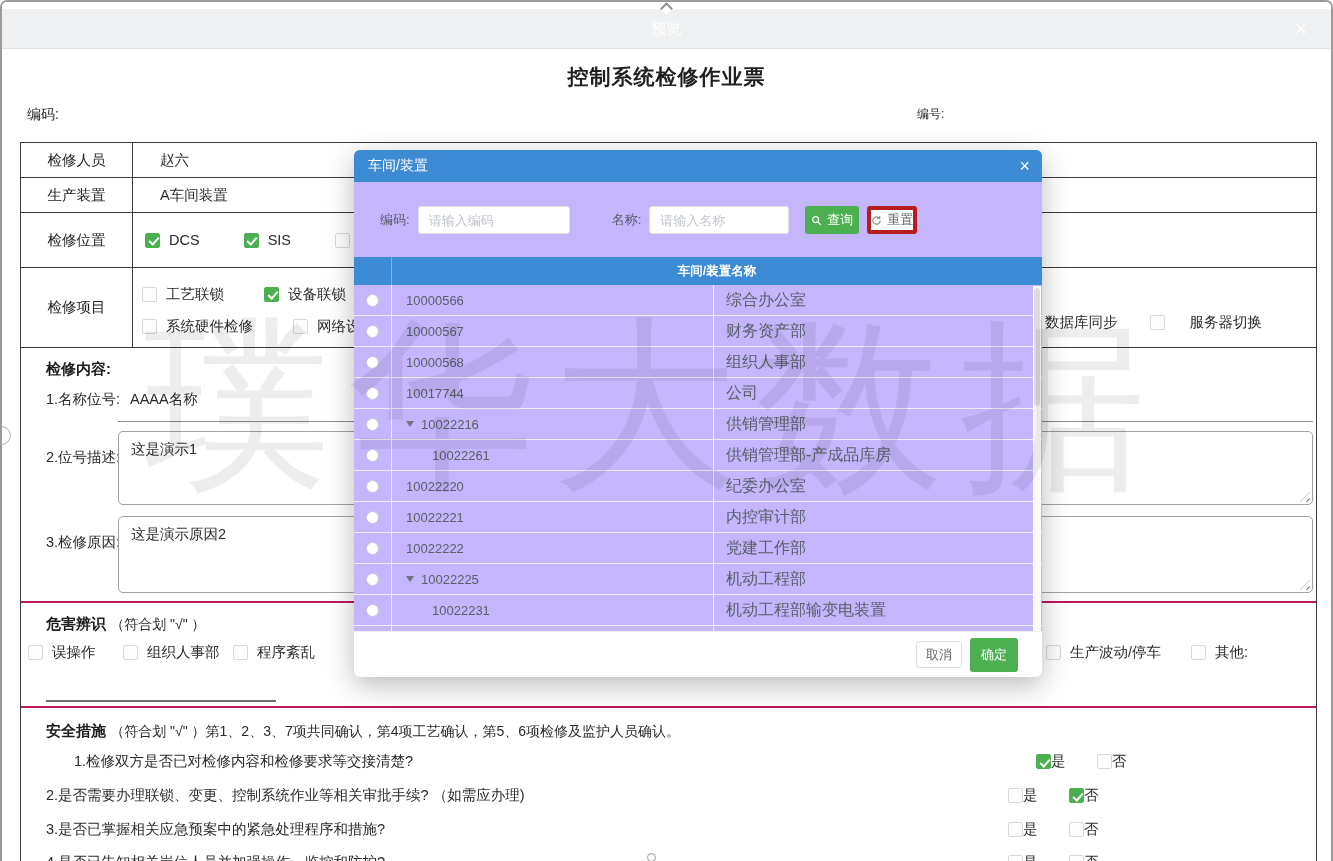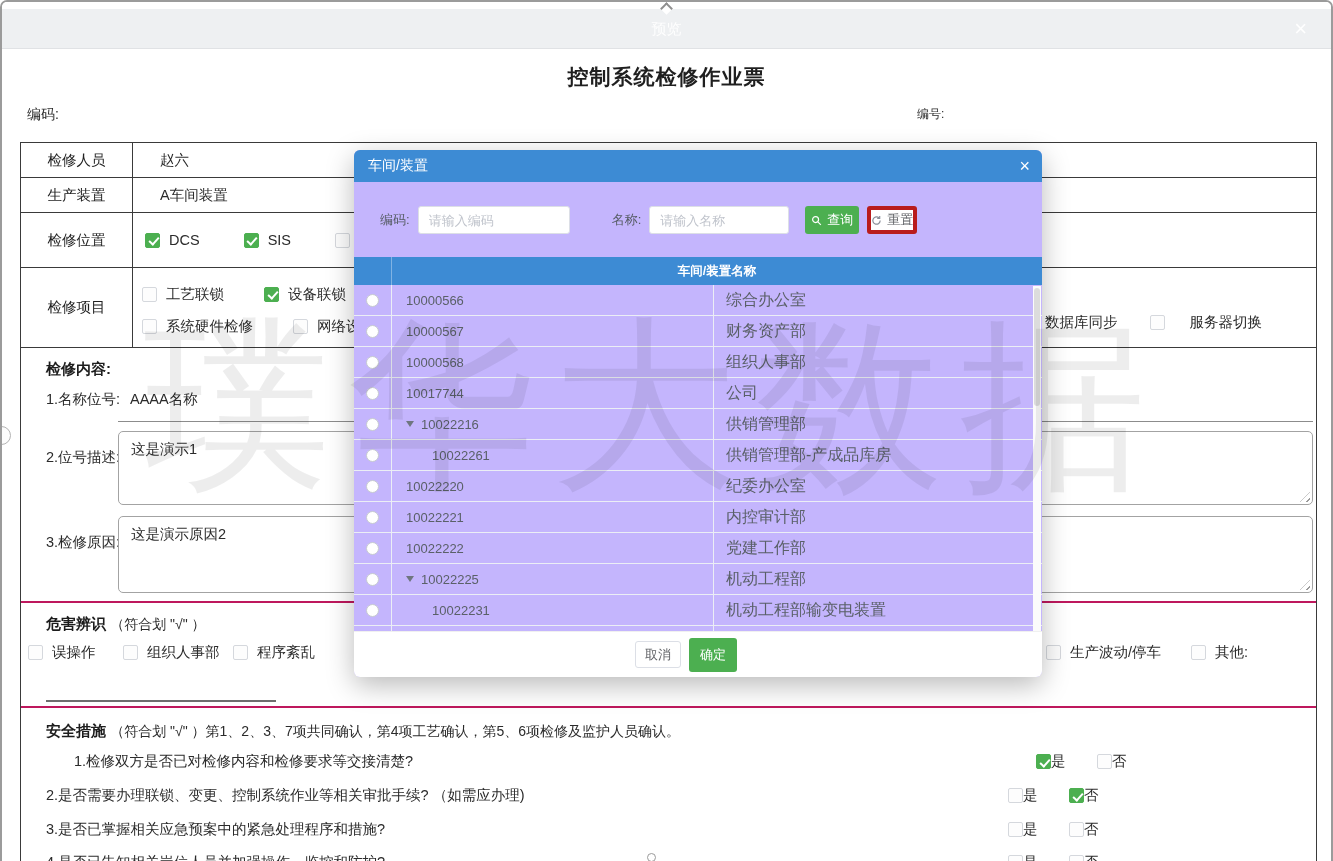--- a/index.html
+++ b/index.html
@@ -116,21 +116,21 @@
             border-right:1px solid #ebeef5; font-size:13px; color:#5a6068; }
   .c-name { flex:1; display:flex; align-items:center; padding-left:12px; font-size:16px; color:#5a6068; }
   .tree-caret { width:0; height:0; border-left:4.5px solid transparent; border-right:4.5px solid transparent;
                 border-top:6px solid #6f7680; margin-right:7px; flex:none; }
   .lv1 .c-code { padding-left:40px; }
 
   .m-scroll { position:absolute; right:1px; top:136px; width:8px; height:360px; background:#fbfbfb; }
   .m-scroll .thumb { position:absolute; top:2px; right:1px; width:6px; height:118px; background:#dcdcdc; border-radius:3px; }
 
   .m-footer { position:absolute; bottom:0; left:0; right:0; height:46px; border-top:1px solid #f0f0f0;
-              display:flex; align-items:center; justify-content:center; padding-right:24px; column-gap:8px;
+              display:flex; align-items:center; justify-content:flex-end; padding-right:24px; column-gap:8px;
               background:#fff; border-radius:0 0 6px 6px; }
   .btn-cancel  { width:46px; height:27px; background:#fff; color:#606266; border:1px solid #dcdfe6;
                  border-radius:3px; font-size:13px; cursor:pointer; }
   .btn-confirm { width:48px; height:34px; background:#4caf50; color:#fff; border:none;
                  border-radius:3px; font-size:13px; cursor:pointer; }
 
   
   .watermark { position:absolute; top:302px; left:142px; font-size:186px; line-height:1.1;
                letter-spacing:18px; color:rgba(0,0,0,0.07); white-space:nowrap;
                z-index:90; pointer-events:none; }

